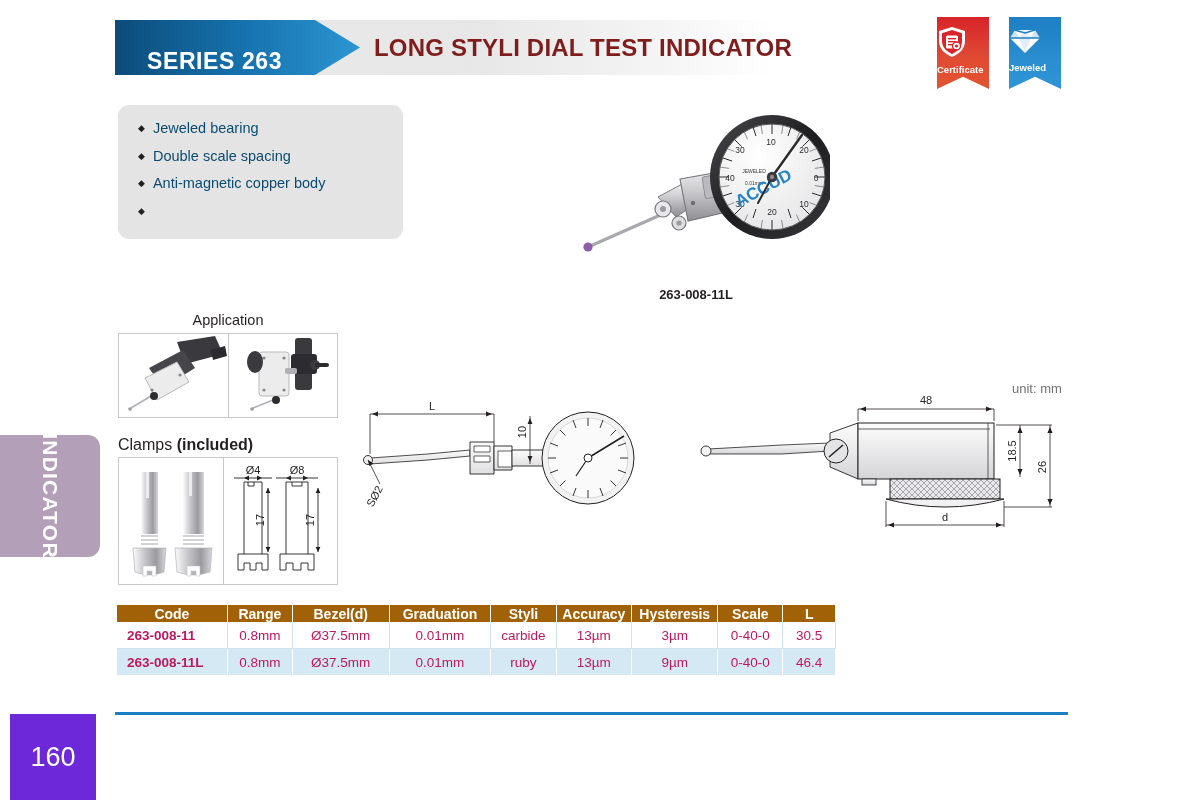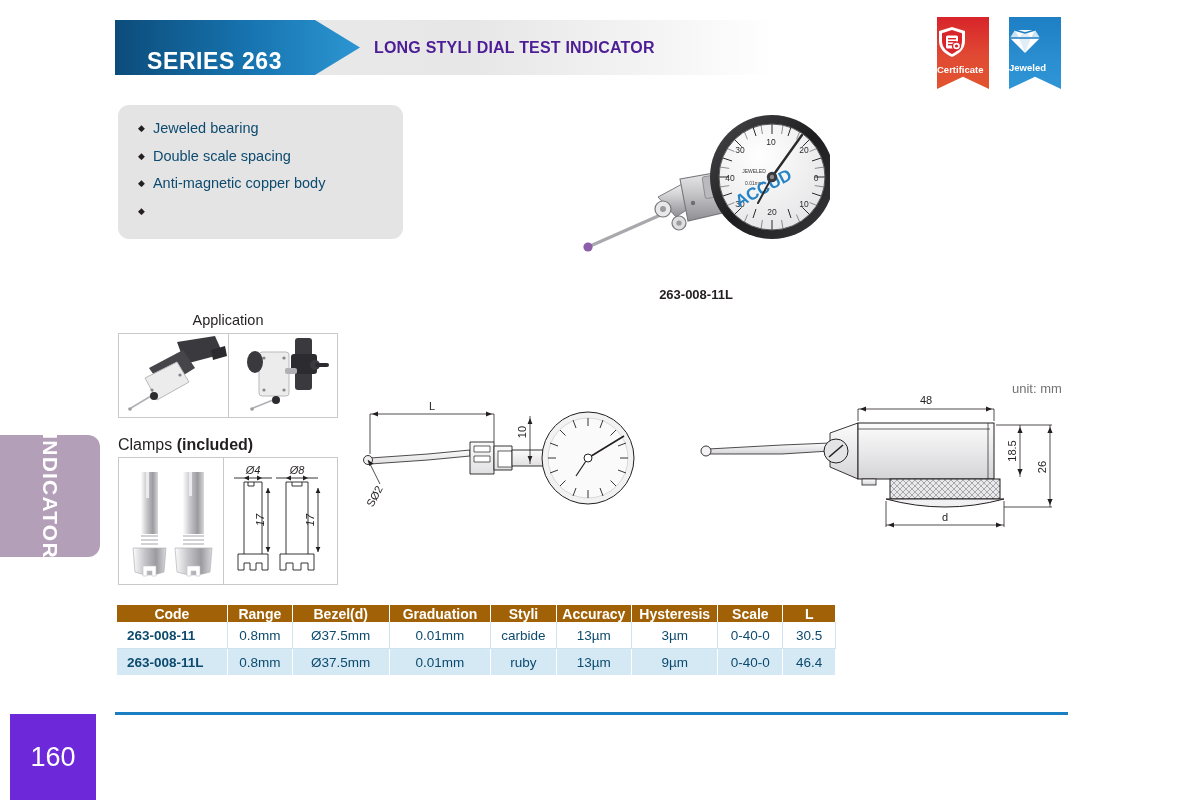--- a/index.html
+++ b/index.html
@@ -10,21 +10,21 @@
   .abs{position:absolute;}
   #header-grey{left:230px;top:20px;width:545px;height:55px;
     background:linear-gradient(to right,#e9e9ea 0%,#e7e7e8 45%,#f4f4f5 78%,#ffffff 100%);}
   #series-chevron{left:115px;top:20px;width:245px;height:55px;
     background:linear-gradient(to right,#0c4c7a 0%,#1774b0 55%,#2c96d2 100%);
     clip-path:polygon(0 0,200px 0,245px 50%,200px 100%,0 100%);
     display:flex;align-items:flex-end;}
   #series-chevron span{color:#fff;font-weight:bold;font-size:23px;letter-spacing:.6px;
     padding-left:32px;font-family:"Liberation Sans",sans-serif;}
   #header-title{left:374px;top:20px;height:55px;display:flex;align-items:center;
-    font-size:16px;font-weight:bold;letter-spacing:.2px;color:#4c1d95;}
+    font-size:24px;font-weight:bold;letter-spacing:.2px;color:#7f1d1d;}
 
   
   .badge{width:52px;height:72px;position:absolute;top:17px;
     clip-path:polygon(0 0,100% 0,100% 100%,50% 83%,0 100%);
     display:flex;flex-direction:column;align-items:flex-start;}
   #badge-certificate{left:937px;background:linear-gradient(to bottom,#d8242a 0%,#e04a33 55%,#e2542f 100%);}
   #badge-jeweled{left:1009px;background:linear-gradient(to bottom,#1e7fc4 0%,#2a8ed0 60%,#2f96d6 100%);}
   .badge .bico{margin-top:9px;}
   .badge .blabel{color:#fff;font-size:9.5px;font-weight:bold;margin-top:2px;}
 
@@ -43,33 +43,33 @@
   
   #application-title{left:118px;top:312px;width:220px;text-align:center;font-size:14.5px;}
   #application-panels{left:118px;top:333px;width:220px;height:85px;display:flex;}
   .photo-panel{flex:1;border:1px solid #c9c9c9;box-sizing:border-box;background:#fff;position:relative;overflow:hidden;}
   .photo-panel + .photo-panel{border-left:none;}
 
   #clamps-title{left:118px;top:436px;width:220px;font-size:16px;}
   #clamps-panels{left:118px;top:457px;width:220px;height:128px;display:flex;}
   .clamp-panel{border:1px solid #c9c9c9;box-sizing:border-box;background:#fff;position:relative;overflow:hidden;}
   #clamp-photo-panel{width:106px;}
-  #clamp-dim-panel{width:114px;border-left:none;font-style:italic;}
+  #clamp-dim-panel{width:114px;border-left:none;}
 
   
   #drawing-left{left:358px;top:398px;width:280px;height:130px;}
   #drawing-right{left:690px;top:375px;width:380px;height:160px;}
   #unit-label{left:980px;top:381px;font-size:13px;color:#737373;margin-left:32px;}
 
   
   #spec-table{left:117px;top:605px;width:719px;border-collapse:collapse;
     font-size:13.5px;table-layout:fixed;}
   #spec-table th{background:#a16207;color:#fff;font-weight:bold;font-size:14px;
     height:17px;border-right:1px solid #ffffff;padding:0;}
-  #spec-table td{height:26px;text-align:center;color:#0c4a6e;border-right:1px solid #ffffff;
+  #spec-table td{height:26px;text-align:center;color:#be185d;border-right:1px solid #ffffff;
     border-bottom:1px solid #ffffff;padding:0;}
   #spec-table tbody tr:nth-child(odd) td{background:#ffffff;border-bottom:1px solid #cfe3ef;}
   #spec-table tbody tr:nth-child(even) td{background:#d5e9f5;}
   #spec-table td.code-cell{text-align:left;padding-left:10px;font-weight:bold;}
   #spec-table tbody tr:nth-child(odd) td{border-right:1px solid #cfe3ef;}
 
   
   #side-tab{left:0;top:435px;width:100px;height:122px;background:#b49fb9;
     border-top-right-radius:12px;border-bottom-right-radius:12px;}
   #side-tab span{position:absolute;left:50%;top:50%;

